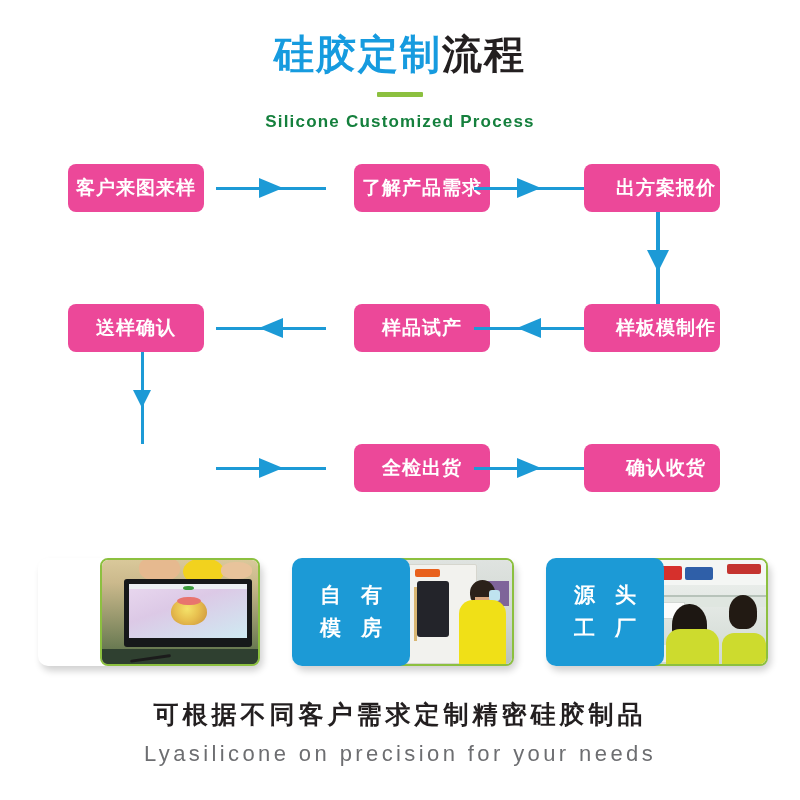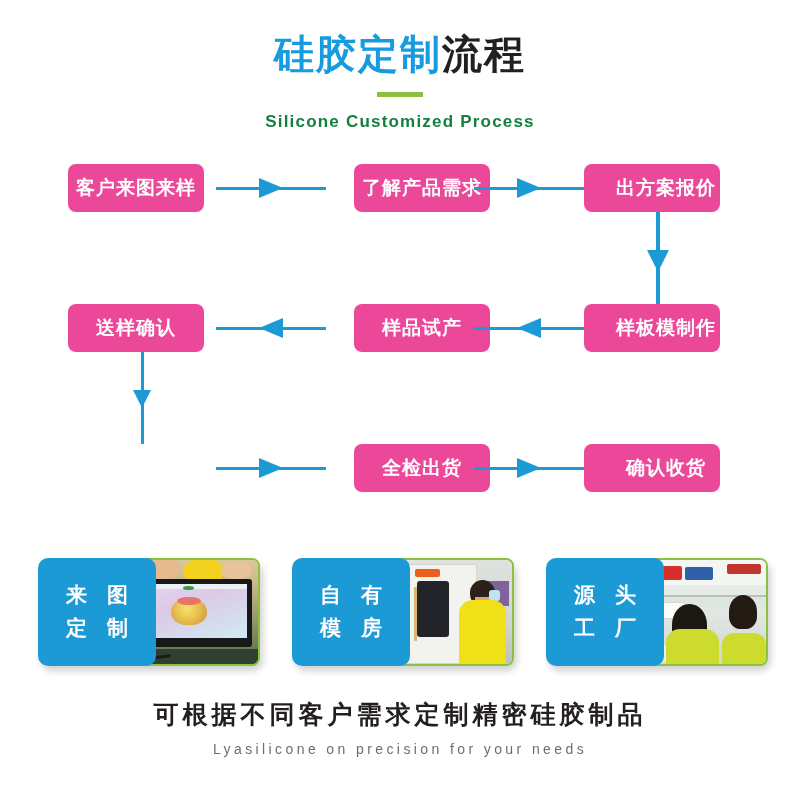--- a/index.html
+++ b/index.html
@@ -266,21 +266,21 @@
   }
   .footer-cn {
     font-size: 25px;
     font-weight: bold;
     color: #231F20;
     letter-spacing: 4px;
     white-space: nowrap;
   }
   .footer-en {
     margin-top: 10px;
-    font-size: 14px;
+    font-size: 22px;
     color: #6D6E71;
     letter-spacing: 3.4px;
     white-space: nowrap;
   }
 </style>
 </head>
 <body>
 
 <div class="header">
   <div class="title">
@@ -369,24 +369,20 @@
           <div class="p1-screen">
             <div class="p1-toolbar"></div>
             <div class="p1-green"></div>
             <div class="p1-object"></div>
             <div class="p1-objtop"></div>
           </div>
         </div>
         <div class="p1-base"></div>
         <div class="p1-cable"></div>
       </div>
-    </div>
-    <div class="card-label">
-      <span>来 图</span>
-      <span>定 制</span>
     </div>
   </div>
 
   <div class="card card2">
     <div class="card-photo">
       <div class="ph p2-bg">
         <div class="p2-machine">
           <div class="p2-logo"></div>
           <div class="p2-door1"></div>
           <div class="p2-door2"></div>

